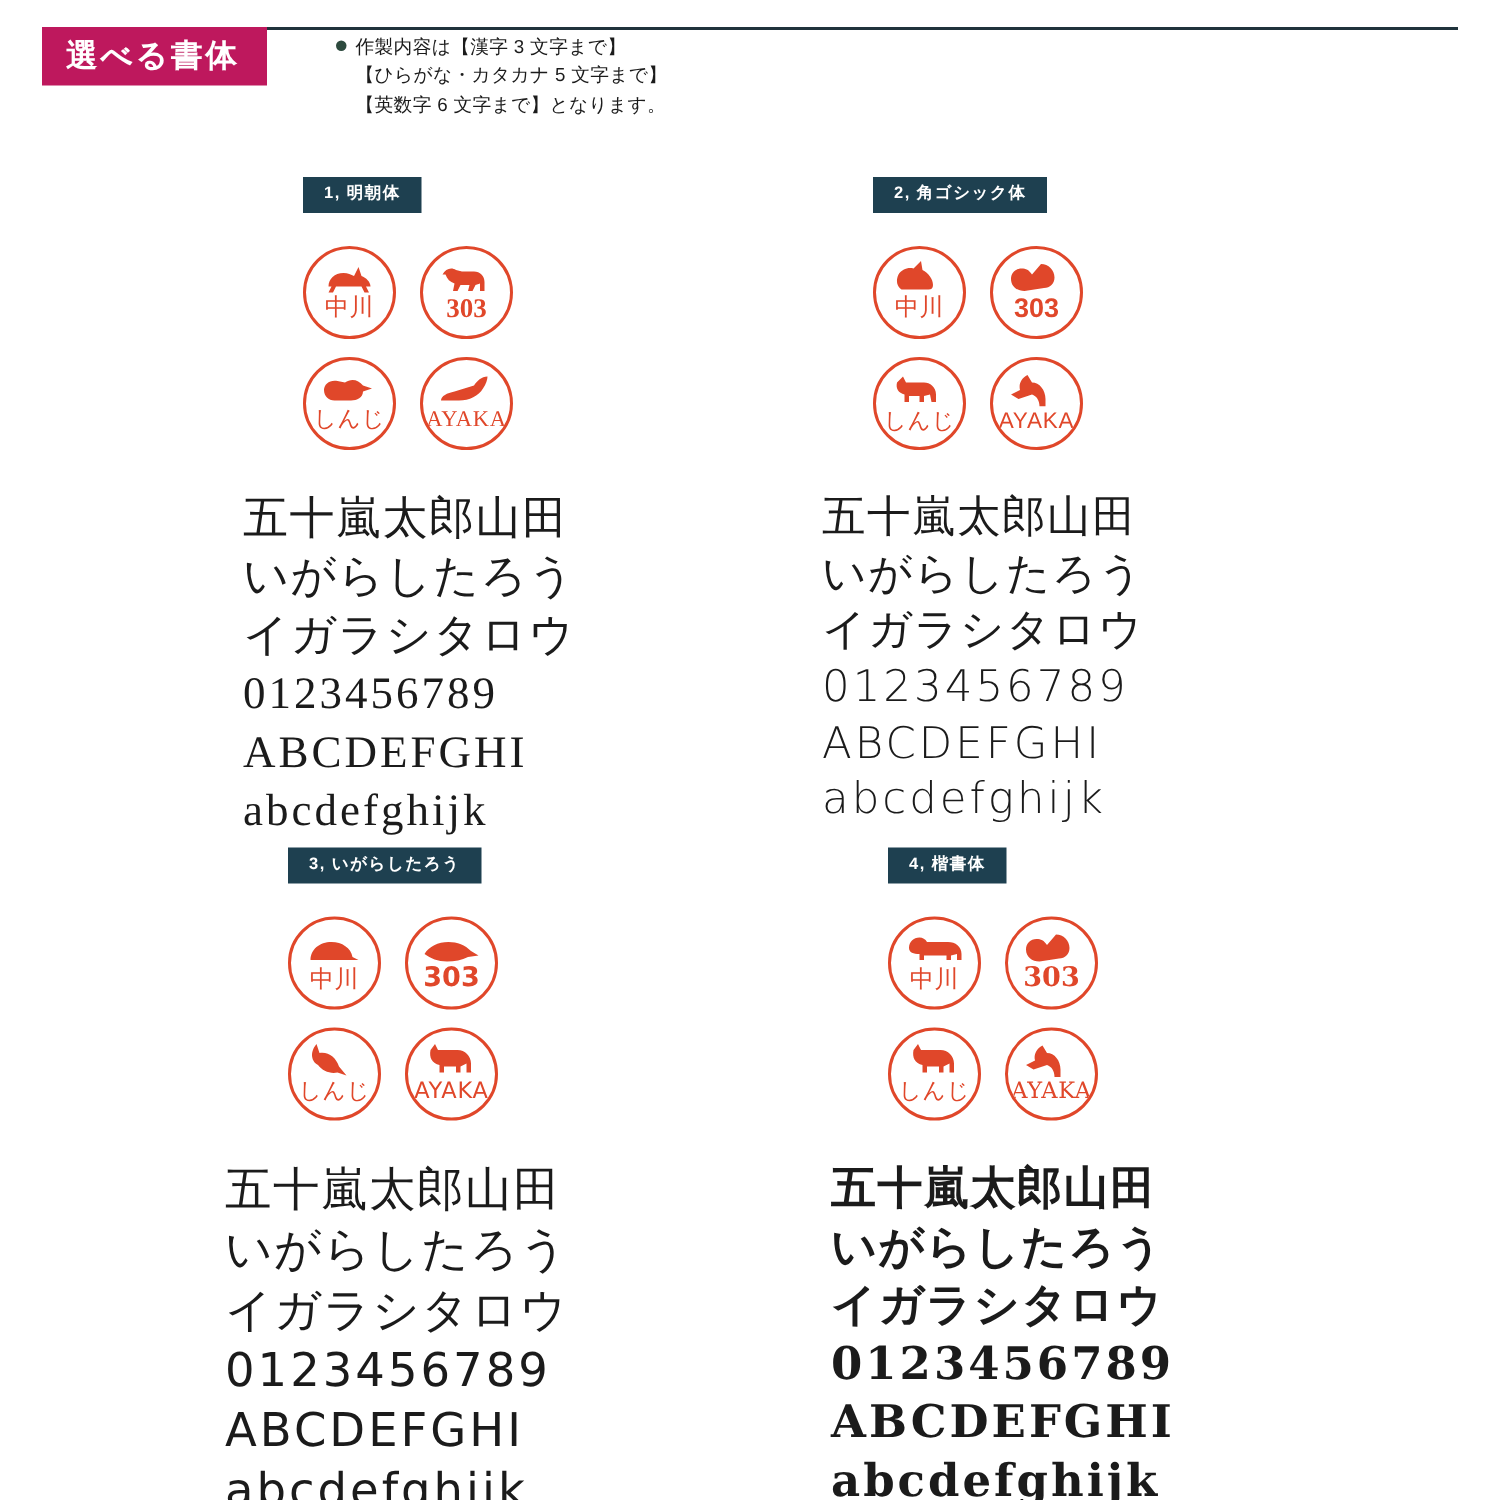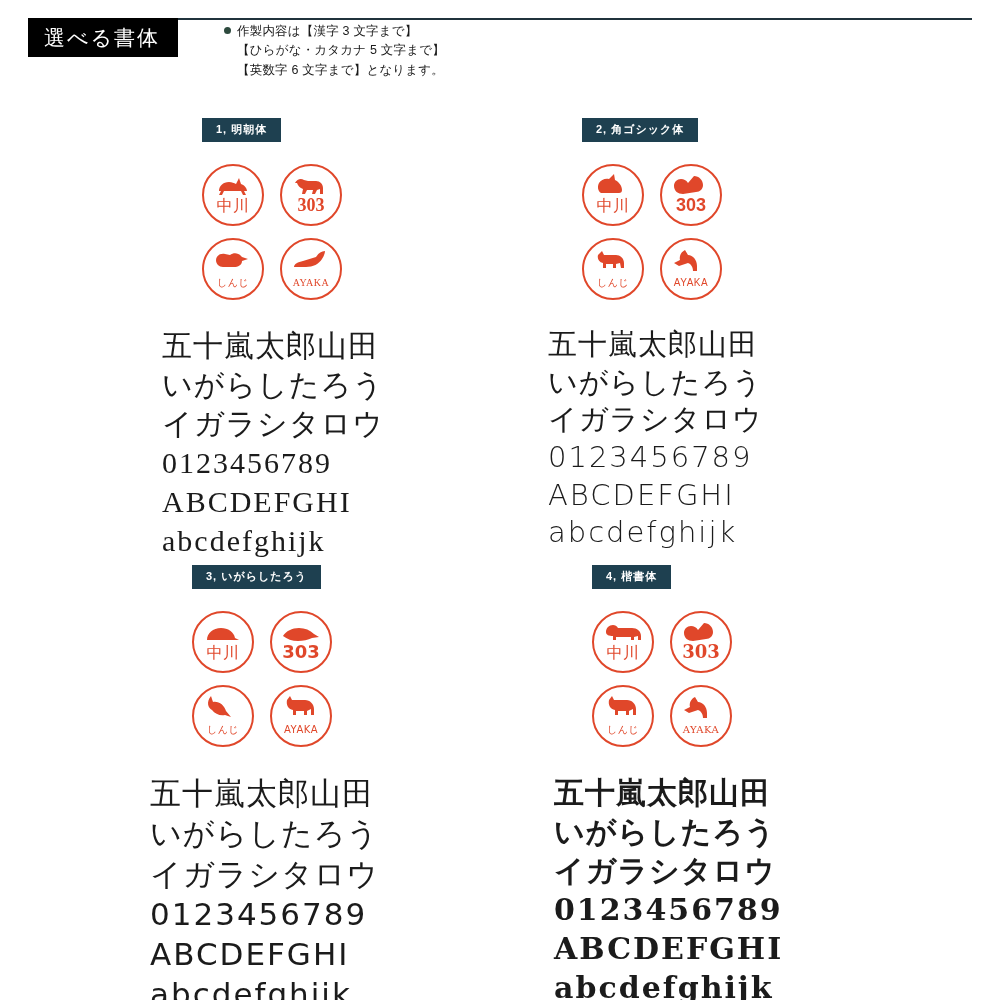--- a/index.html
+++ b/index.html
@@ -28,24 +28,24 @@
     position: absolute;
     top: 0;
     left: 0;
     right: 0;
     border-top: 2px solid #20333c;
   }
   .header-badge {
     position: absolute;
     top: 0;
     left: 0;
-    background: #000000;
+    background: #be185d;
     color: #ffffff;
     font-size: 21px;
-    font-weight: normal;
+    font-weight: bold;
     letter-spacing: 2px;
     padding: 9px 18px 9px 16px;
     line-height: 1;
   }
   .header-note {
     position: absolute;
     left: 196px;
     top: 4px;
     font-size: 12.5px;
     line-height: 1.55;
@@ -138,21 +138,21 @@
   .stamp .animal svg { display: block; }
   .stamp .stamp-text {
     color: #e0472a;
     font-size: 16px;
     line-height: 1;
     margin-bottom: 10px;
     letter-spacing: 0.5px;
     white-space: nowrap;
   }
   .stamp .stamp-text.small {
-    font-size: 10px;
+    font-size: 15px;
   }
   .stamp .stamp-text.num {
     font-size: 18px;
     letter-spacing: 0px;
     font-weight: bold;
   }
 
   
   .mincho .stamp-text { font-family: "Liberation Serif", serif; }
   .gothic .stamp-text { font-family: "Liberation Sans", sans-serif; }

